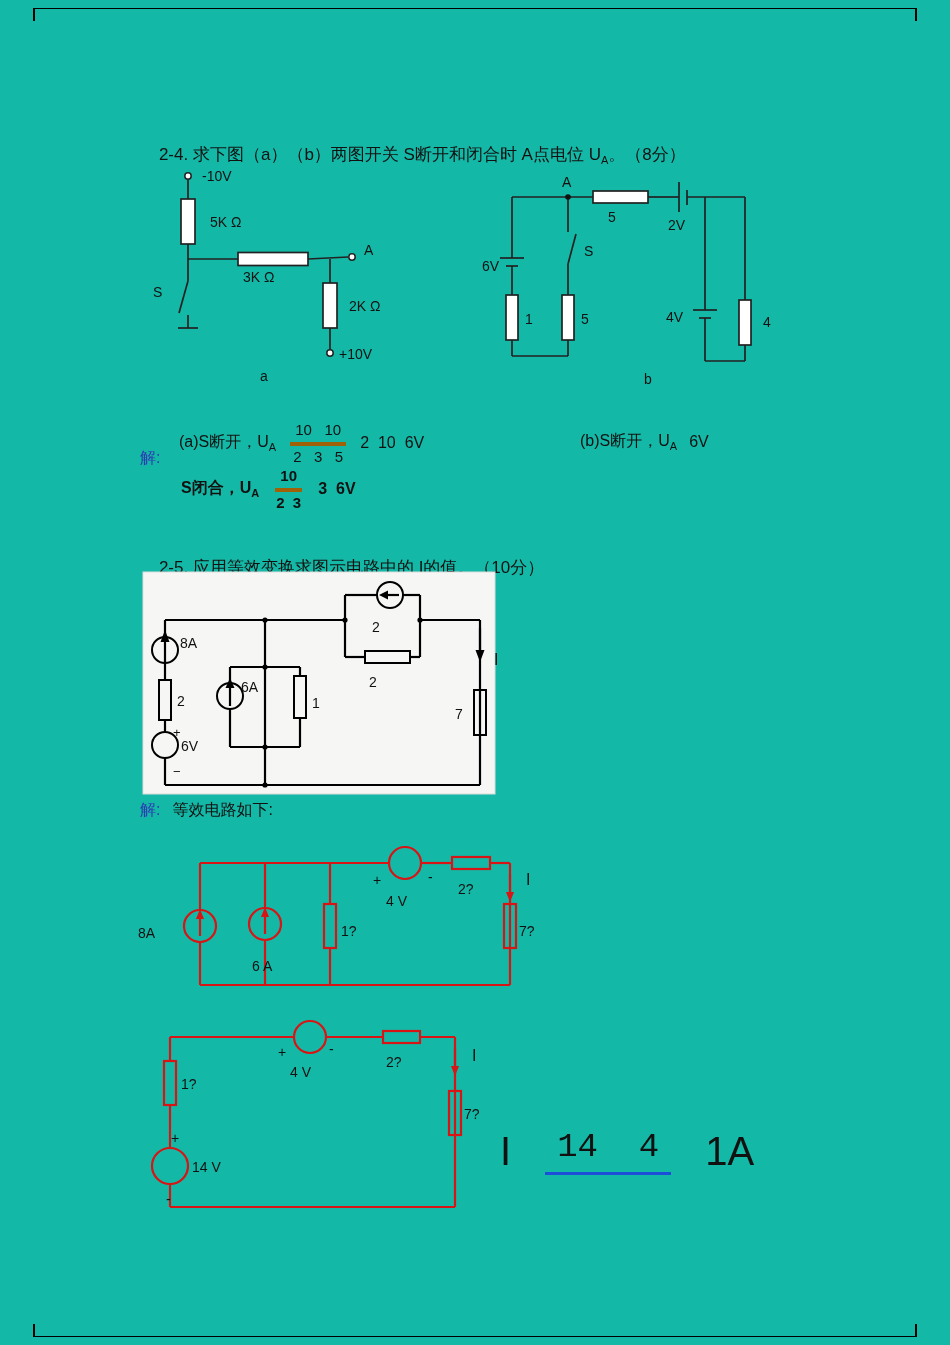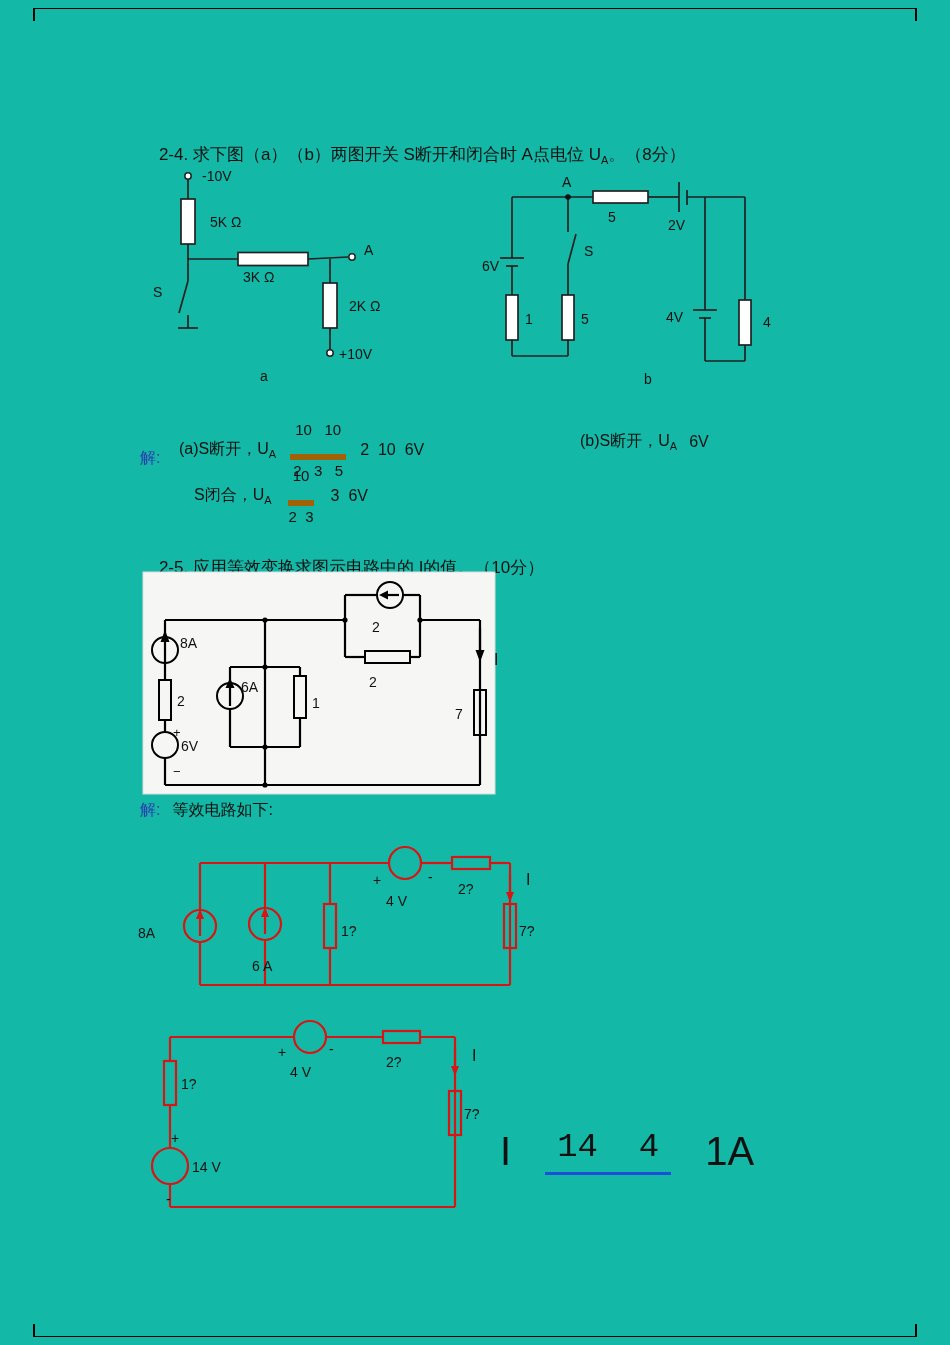--- a/index.html
+++ b/index.html
@@ -41,21 +41,21 @@
 
   svg text { fill:#111; stroke:none; font-size:14px; font-family:"Liberation Sans", sans-serif; }
   svg text.big { font-size:16px; }
   svg text.small { font-size:13px; }
 
   .sol-label { position:absolute; font-size:16px; color:#2d3bb3; }
   .sol-row { position:absolute; display:flex; align-items:center; gap:12px; font-size:16px; color:#111;text-align:center; }
   .sol-row .pre { white-space:pre; }
   .sol-row sub { font-size:11px; }
   .frac { display:inline-flex; flex-direction:column; align-items:center; font-size:15px; }
-  .frac .num { padding:0 5px 16px 5px; border-bottom:6px solid #a16207; white-space:pre; }
+  .frac .num { padding:0 5px 4px 5px; border-bottom:4px solid #a16207; white-space:pre; }
   .frac .den { padding:2px 5px 0 5px; white-space:pre; }
 
   .formula { position:absolute; left:500px; top:1128px; display:flex; align-items:center; gap:34px; color:#111; }
   .f-side { font-size:40px; }
   .f-frac { display:inline-flex; flex-direction:column; align-items:center; font-size:34px; }
   .f-frac .num { padding:0 12px 6px 12px; border-bottom:3px solid #1d4ed8; white-space:pre;font-family:Liberation Mono, monospace; }
   .f-frac .den { padding:6px 12px 0 12px; white-space:pre; }
 </style>
 </head>
 <body>
@@ -184,21 +184,21 @@
       <span class="den">2   3   5</span>
     </span>
     <span class="pre">2  10  6V</span>
   </div>
 
   <div class="sol-row" style="left:540px; top:431px;margin-left:40px;">
     <span class="pre"><span>(b)S断开，U</span><sub>A</sub></span>
     <span class="pre">6V</span>
   </div>
 
-  <div class="sol-row" style="left:194px; top:467px;">
+  <div class="sol-row" style="left:181px; top:467px;font-weight:bold;">
     <span class="pre"><span>S闭合，U</span><sub>A</sub></span>
     <span class="frac">
       <span class="num">10</span>
       <span class="den">2  3</span>
     </span>
     <span class="pre">3  6V</span>
   </div>
 
 
   <div class="title" style="left:140px; top:536px;">

